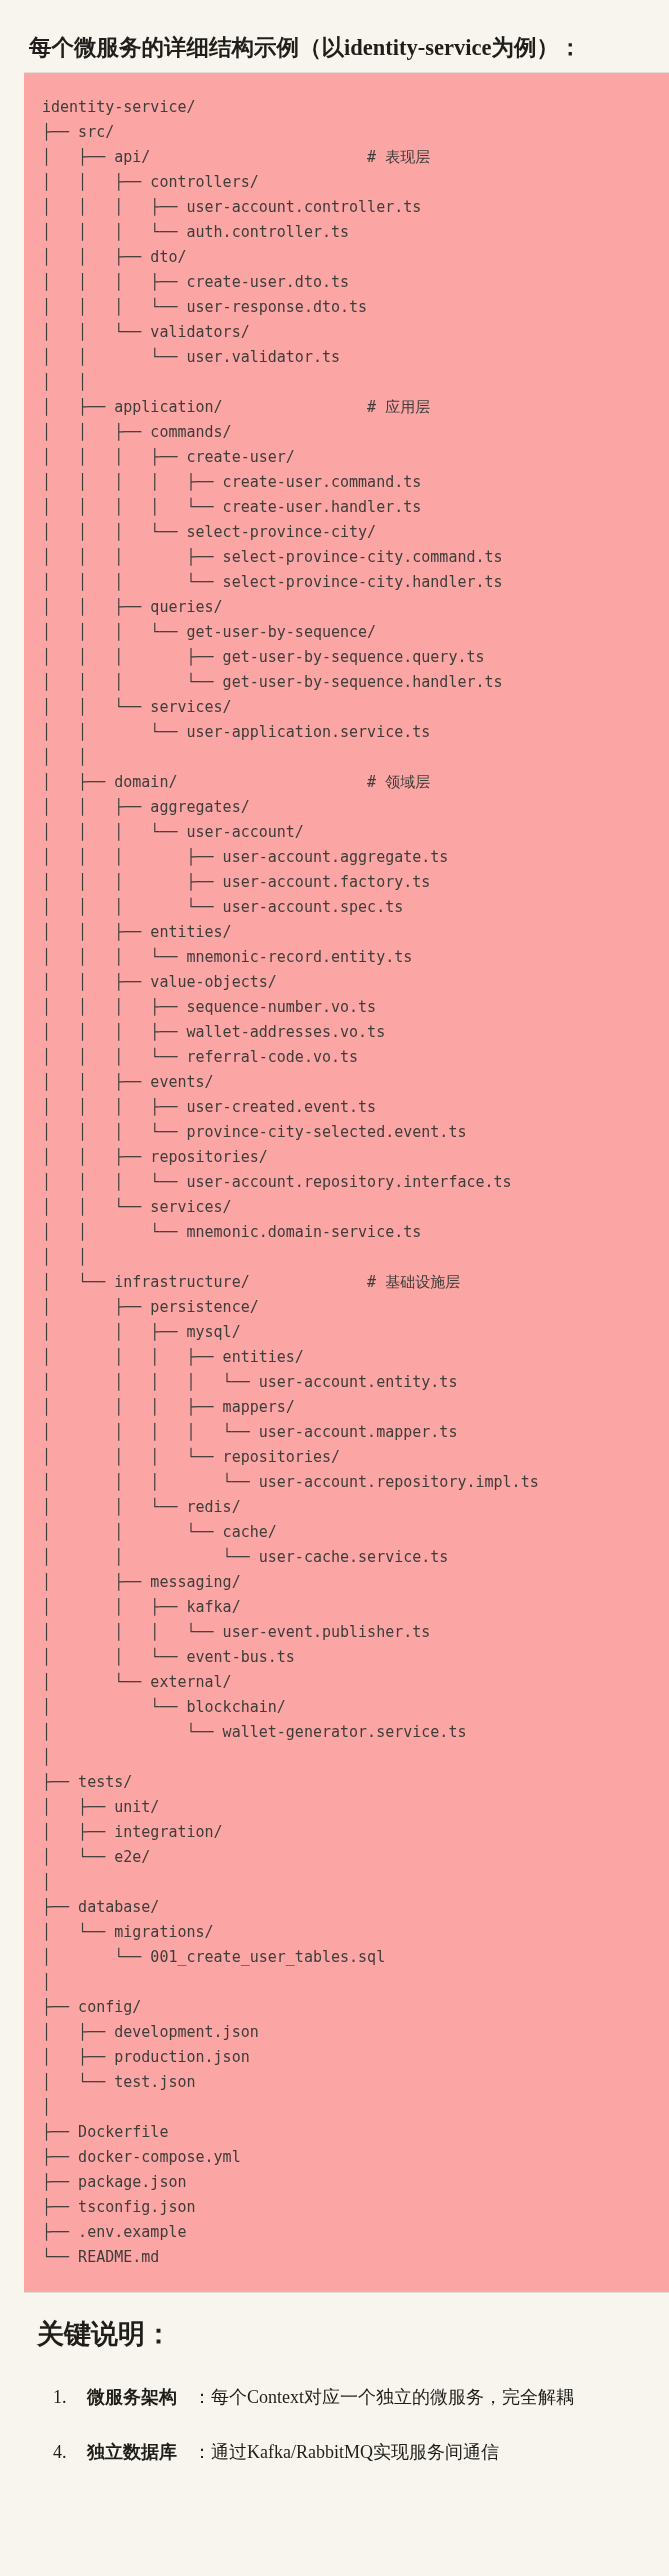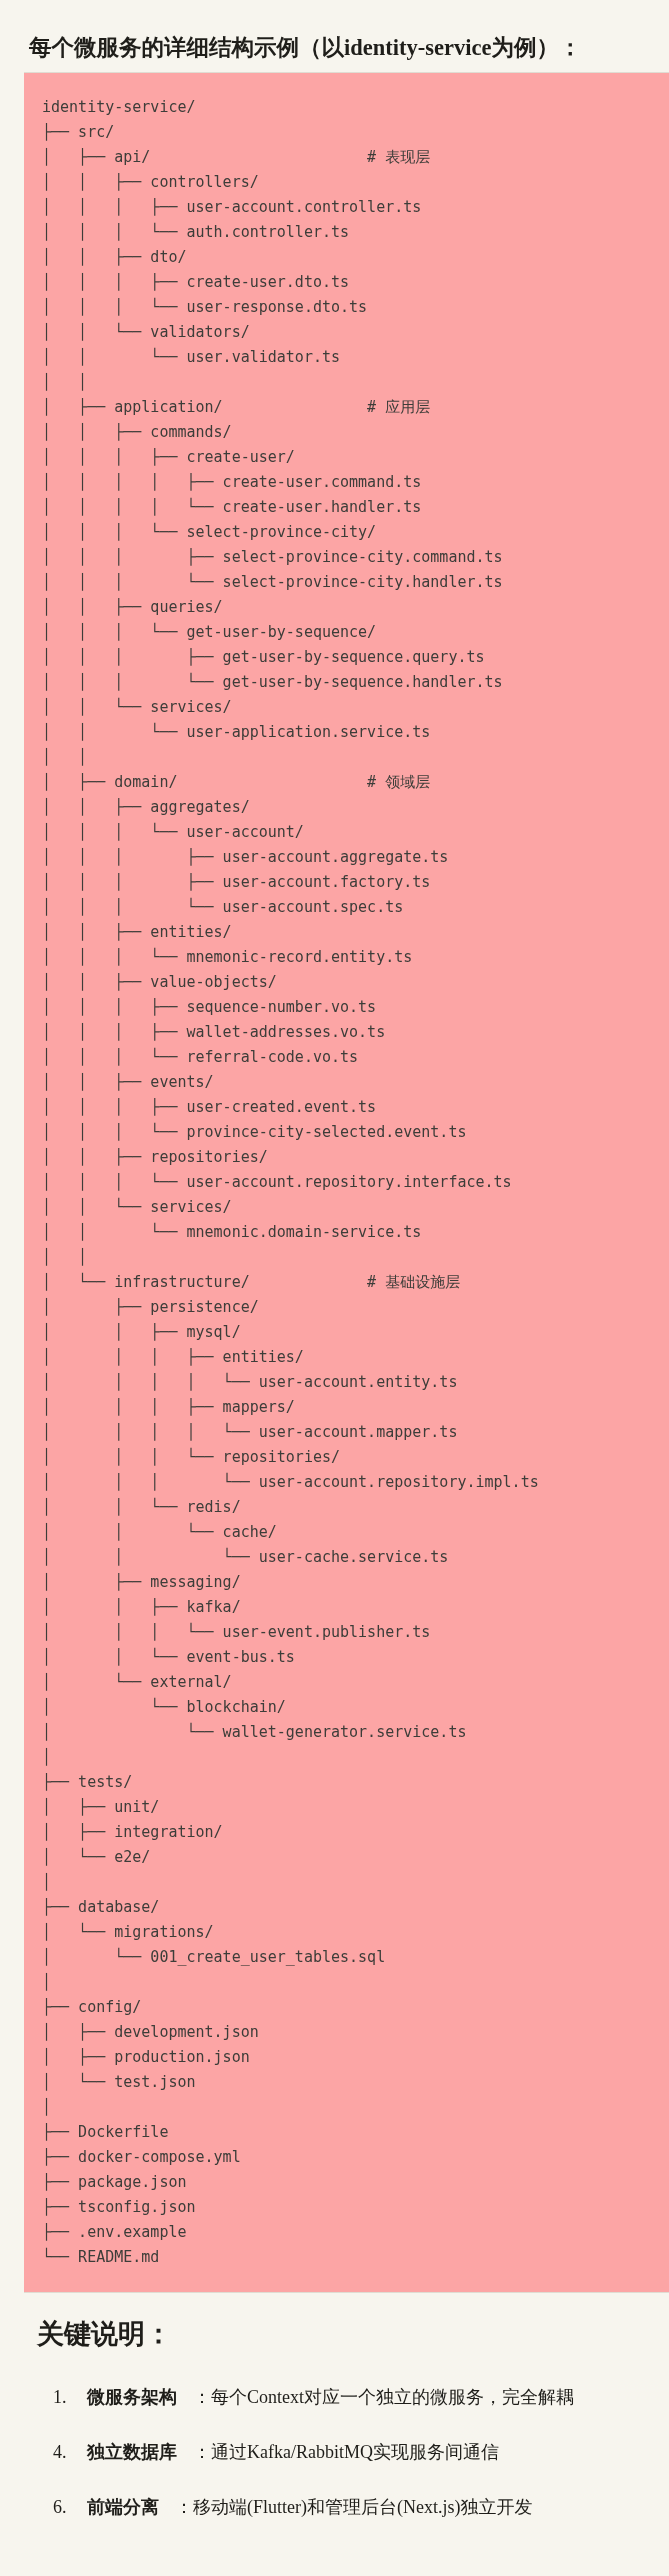--- a/index.html
+++ b/index.html
@@ -171,21 +171,17 @@
     </div>
 
 
 
     <div class="note-item">
       <span class="note-num">4. </span>
       <span class="note-term">独立数据库</span><span class="note-desc">：通过Kafka/RabbitMQ实现服务间通信</span>
     </div>
 
 
-    <div class="note-item">
-      <span class="note-num">6. </span>
-      <span class="note-term">前端分离</span><span class="note-desc">：移动端(Flutter)和管理后台(Next.js)独立开发</span>
-    </div>
   </div>
 
 
 </div>
 
 
 </body></html>

